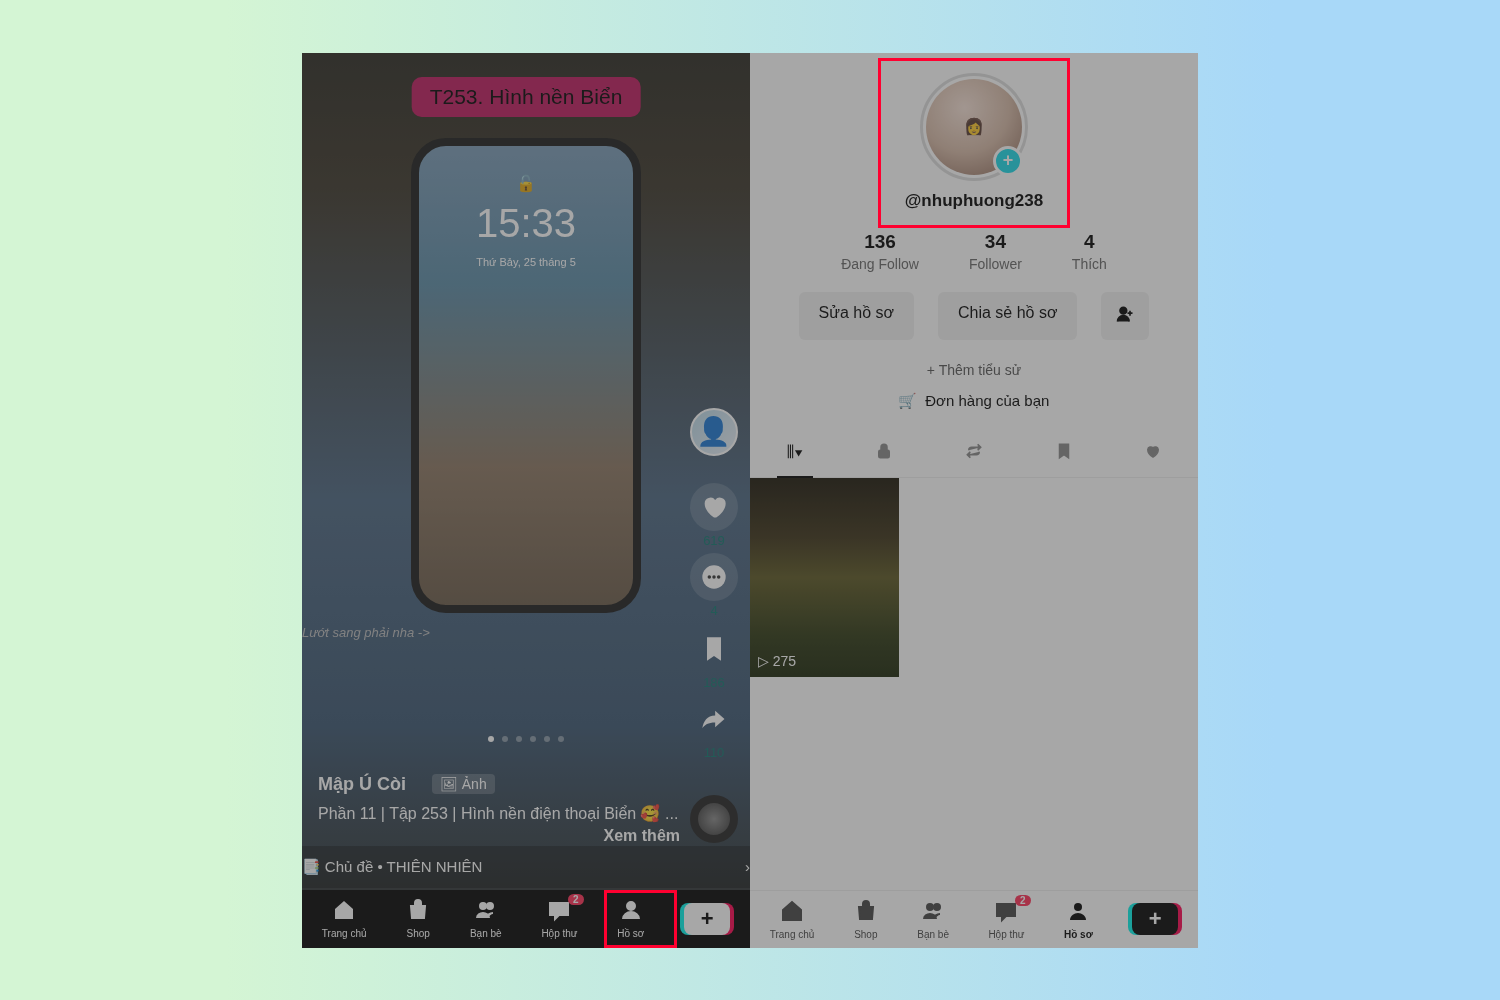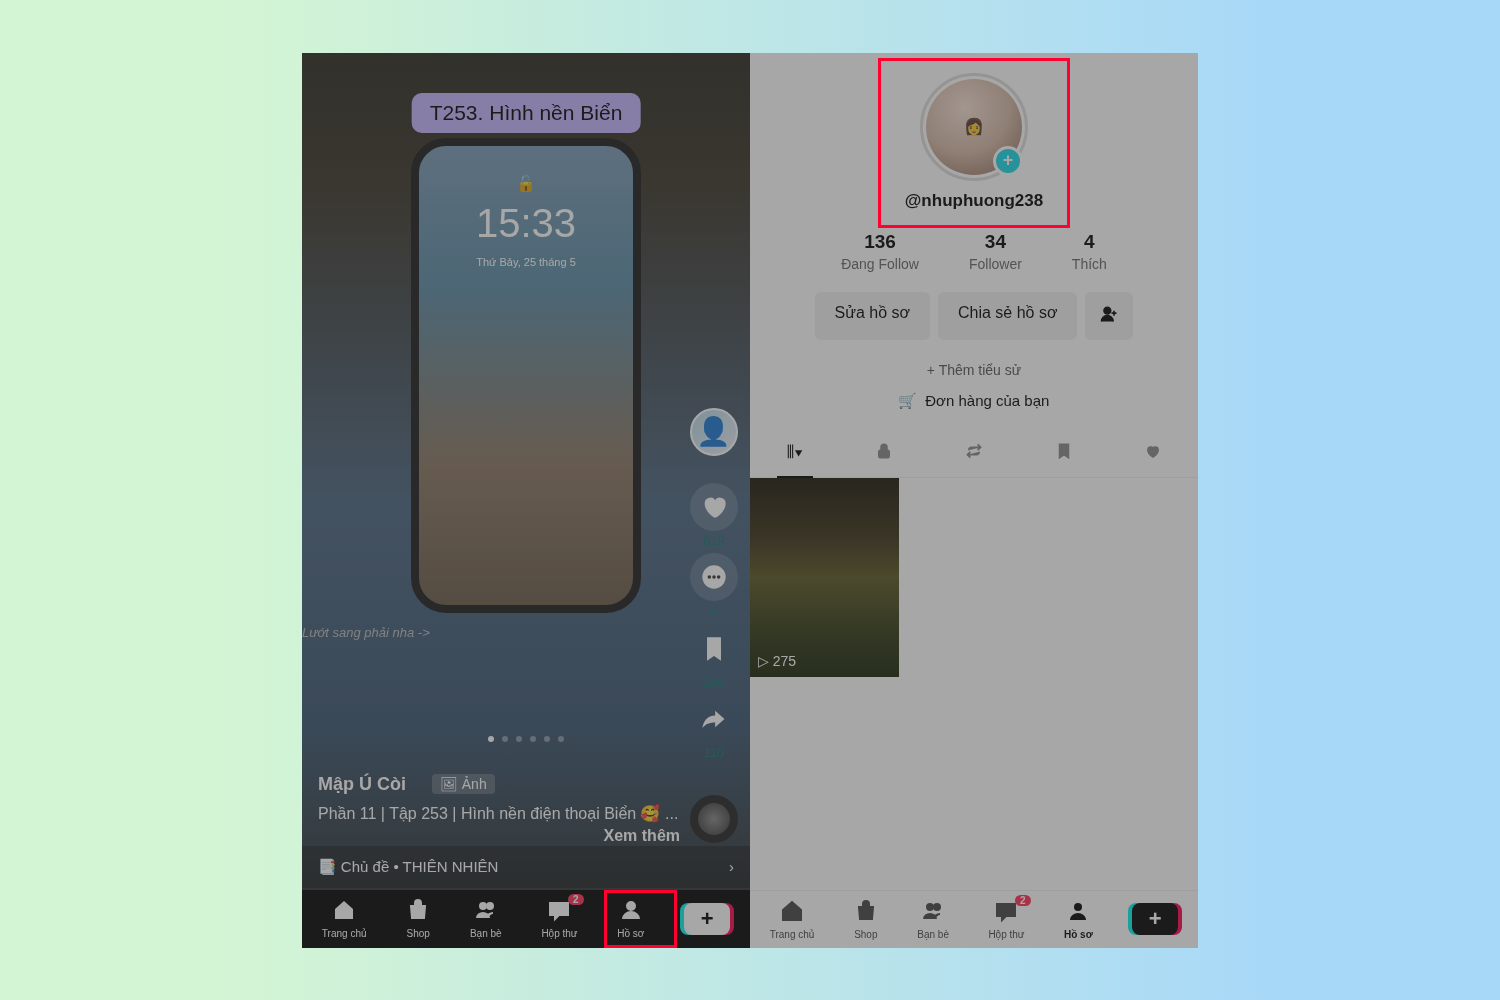--- a/index.html
+++ b/index.html
@@ -7,21 +7,21 @@
 .wrap{display:flex;width:896px;height:895px;position:relative}
 .screen{width:448px;height:895px;position:relative;overflow:hidden}
 .left{background:#000}
 .right{background:#fff}
 
 
 .dim{position:absolute;inset:0;background:rgba(60,60,60,0.45);z-index:50;pointer-events:none}
 
 
 .video-bg{position:absolute;inset:0;background:linear-gradient(180deg,#2a2820 0%,#3a3428 15%,#4a6580 50%,#3a5570 75%,#2a2820 100%)}
-.title-pill{position:absolute;top:40px;left:50%;transform:translateX(-50%);background:#c4b5fd;color:#000;padding:8px 18px;border-radius:10px;font-size:21px;font-weight:500;white-space:nowrap}
+.title-pill{position:absolute;top:24px;left:50%;transform:translateX(-50%);background:#be185d;color:#000;padding:8px 18px;border-radius:10px;font-size:21px;font-weight:500;white-space:nowrap}
 .phone-mock{position:absolute;top:85px;left:50%;transform:translateX(-50%);width:230px;height:475px;border:8px solid #1a1a1a;border-radius:35px;background:linear-gradient(180deg,#7a9ab5 0%,#5a8aa5 30%,#8a7560 70%,#6a5a48 100%);overflow:hidden}
 .phone-time{position:absolute;top:55px;left:0;right:0;text-align:center;color:#fff;font-size:40px;font-weight:200}
 .phone-date{position:absolute;top:110px;left:0;right:0;text-align:center;color:#fff;font-size:11px}
 .phone-lock{position:absolute;top:28px;left:0;right:0;text-align:center;color:#fff;font-size:16px}
 .swipe-hint{position:absolute;top:572px;left:0;right:0;text-align:left;color:#bbb;font-size:13px;font-style:italic}
 
 
 .rail{position:absolute;right:12px;display:flex;flex-direction:column;align-items:center;gap:2px}
 .rail-btn{width:48px;height:48px;border-radius:50%;display:flex;align-items:center;justify-content:center;color:#fff;font-size:28px}
 .rail-count{color:#0f766e;font-size:13px;margin-bottom:6px}
@@ -33,21 +33,21 @@
 .dots{position:absolute;top:683px;left:50%;transform:translateX(-50%);display:flex;gap:8px}
 .dot{width:6px;height:6px;border-radius:50%;background:rgba(255,255,255,0.4)}
 .dot.active{background:#fff}
 
 
 .caption{position:absolute;bottom:100px;left:16px;right:70px;color:#fff}
 .caption-user{font-size:18px;font-weight:600;display:flex;align-items:center;gap:26px}
 .img-badge{background:rgba(255,255,255,0.2);padding:2px 8px;border-radius:4px;font-size:14px;font-weight:400;display:flex;align-items:center;gap:4px}
 .caption-text{font-size:16px;margin-top:8px;line-height:1.4}
 .see-more{float:right;font-weight:600}
-.topic-bar{position:absolute;bottom:60px;left:0;right:0;padding:12px 16px;background:rgba(0,0,0,0.3);color:#fff;font-size:15px;display:flex;align-items:center;justify-content:space-between}
+.topic-bar{position:absolute;bottom:60px;left:0;right:0;padding:12px 0;background:rgba(0,0,0,0.3);color:#fff;font-size:15px;display:flex;align-items:center;justify-content:space-between}
 .disc{position:absolute;right:12px;bottom:105px;width:48px;height:48px;border-radius:50%;background:radial-gradient(#888,#333);border:8px solid #222}
 
 
 .nav{position:absolute;bottom:0;left:0;right:0;height:58px;background:#000;display:flex;align-items:center;justify-content:space-around}
 .nav.light{background:#fff;border-top:1px solid #eee}
 .nav-item{display:flex;flex-direction:column;align-items:center;gap:2px;color:#fff;font-size:10px;position:relative}
 .nav.light .nav-item{color:#444}
 .nav-item.active-dark{color:#fff}
 .nav.light .nav-item.active-light{color:#000;font-weight:600}
 .nav-icon{font-size:24px;line-height:1}
@@ -63,21 +63,21 @@
 
 .prof-top{padding-top:20px;text-align:center;position:relative}
 .avatar-wrap{width:108px;height:108px;border-radius:50%;margin:0 auto;position:relative;border:3px solid #ddd;padding:3px}
 .avatar-img{width:100%;height:100%;border-radius:50%;background:radial-gradient(circle at 40% 30%,#f5e0d5,#d5b8a5 50%,#8a6555);display:flex;align-items:center;justify-content:center;overflow:hidden}
 .avatar-plus{position:absolute;bottom:2px;right:2px;width:30px;height:30px;border-radius:50%;background:#18d9e8;border:3px solid #fff;color:#fff;display:flex;align-items:center;justify-content:center;font-size:18px;font-weight:700}
 .username{margin-top:10px;font-size:17px;font-weight:700;color:#000}
 .stats{display:flex;justify-content:center;gap:50px;margin-top:20px}
 .stat{text-align:center}
 .stat-num{font-size:19px;font-weight:700;color:#000}
 .stat-lbl{font-size:14px;color:#666;margin-top:3px}
-.btns{display:flex;justify-content:center;gap:8px;margin-top:20px}
+.btns{display:flex;justify-content:center;gap:24px;margin-top:20px}
 .pbtn{padding:12px 20px;background:#f1f1f1;border-radius:6px;font-size:16px;font-weight:500;color:#000}
 .pbtn.icon{padding:12px 14px}
 .bio-add{margin-top:18px;font-size:14px;color:#555;display:inline-block;padding:4px 10px}
 .orders{margin-top:10px;font-size:15px;color:#000;display:flex;align-items:center;justify-content:center;gap:8px}
 .cart{color:#ff3355}
 
 
 .tabs{display:flex;margin-top:20px;border-bottom:1px solid #eee}
 .tab{flex:1;padding:12px 0;text-align:center;color:#888;font-size:18px;position:relative}
 .tab.active{color:#000}

